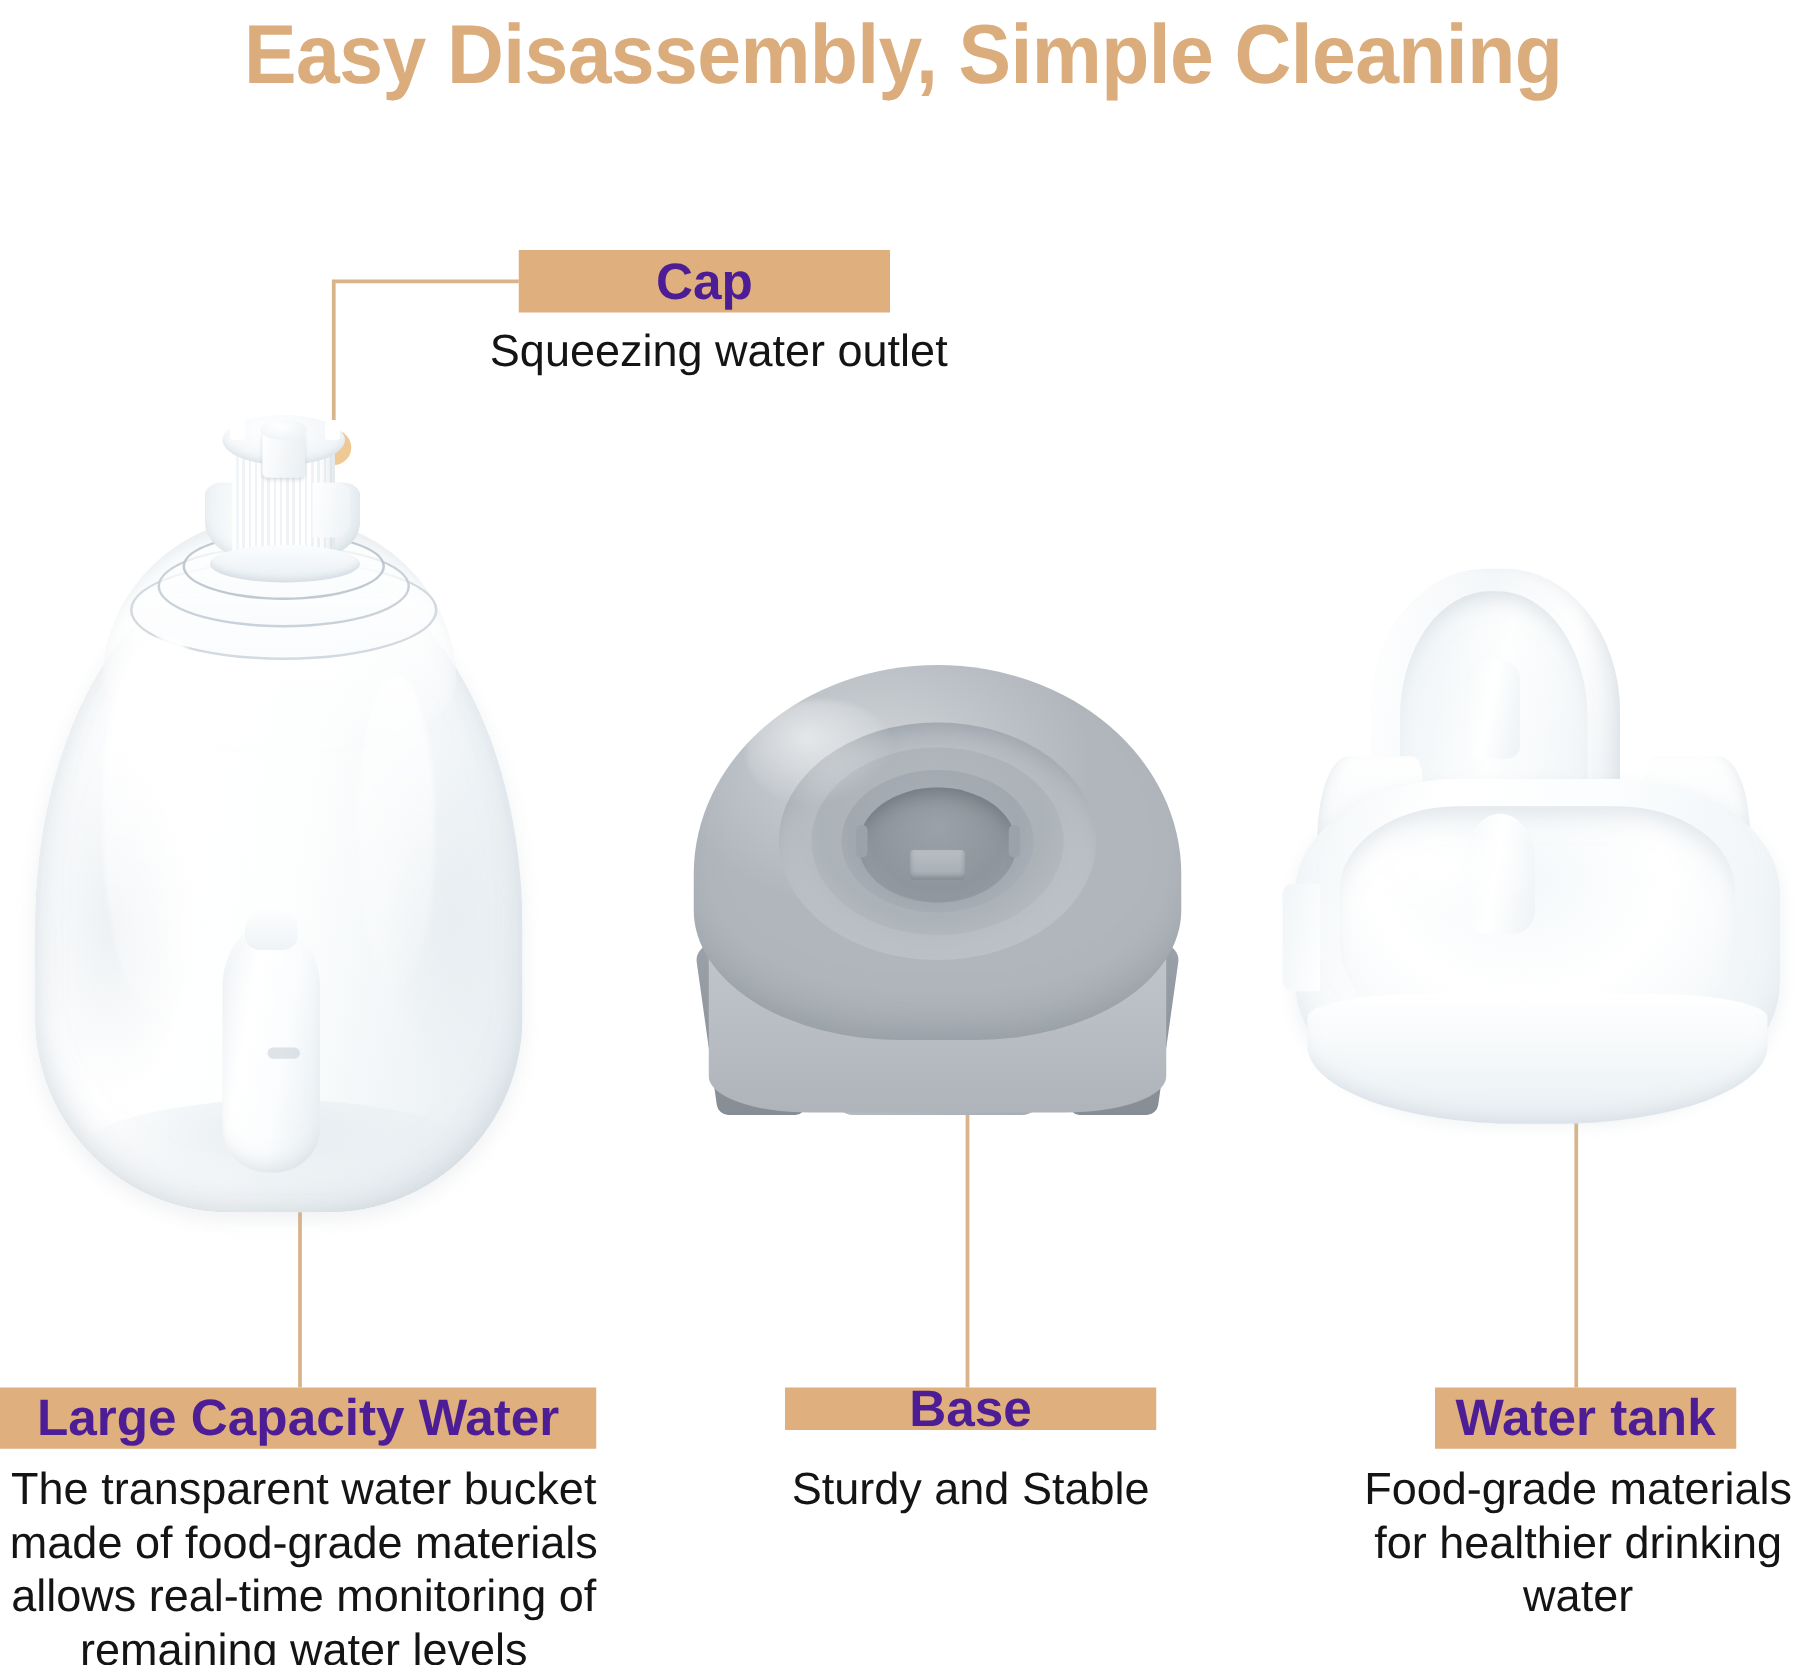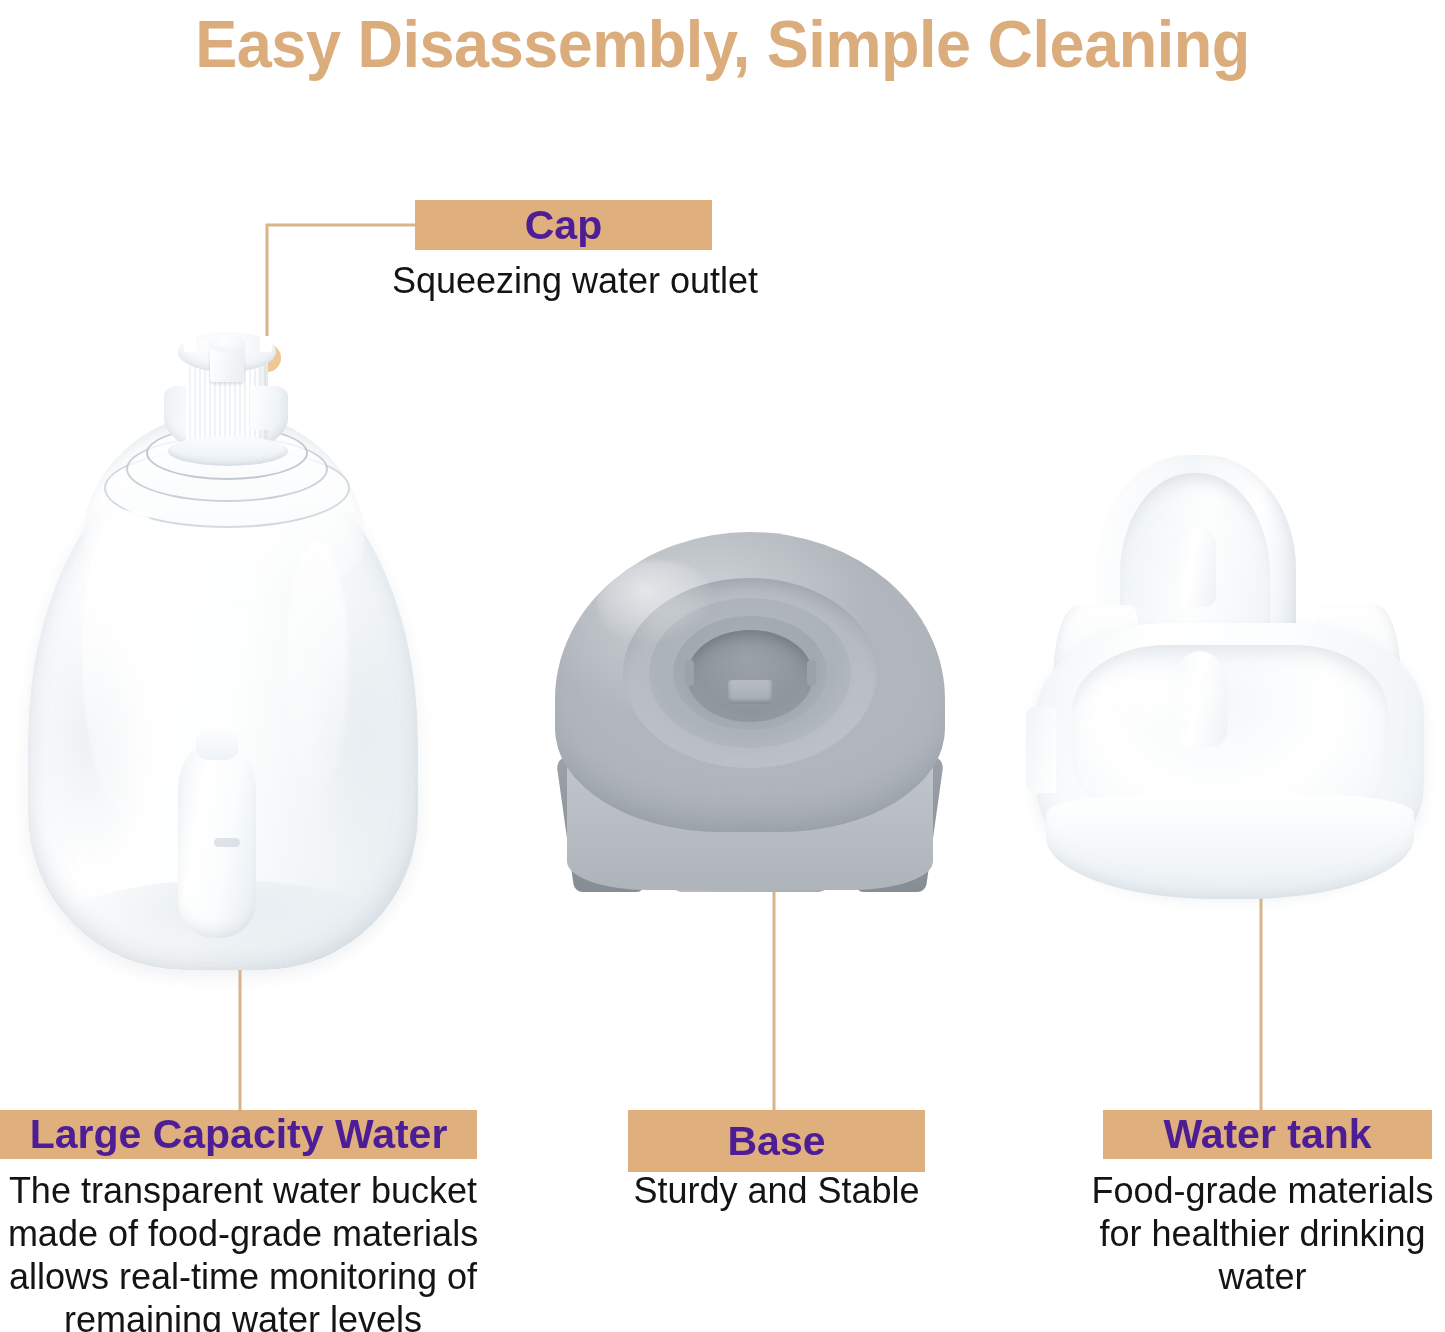--- a/index.html
+++ b/index.html
@@ -28,22 +28,22 @@
     position:absolute;
     background:#DFAF7E;
     display:flex;align-items:center;justify-content:center;
     color:#4c1d95;
     font-size:41px;line-height:41px;
     font-weight:700;
     white-space:nowrap;
   }
   #chip-cap{left:415px;top:200px;width:297px;height:50px;}
   #chip-bucket{left:0px;top:1110px;width:477px;height:49px;}
-  #chip-base{left:628px;top:1110px;width:297px;height:62px;}
-  #chip-tank{left:1103px;top:1110px;width:329px;height:49px;}
+  #chip-base{left:628px;top:1110px;width:297px;height:34px;}
+  #chip-tank{left:1148px;top:1110px;width:241px;height:49px;}
 
   
   .desc{
     position:absolute;text-align:center;
     font-size:36px;line-height:43px;color:#141414;
   }
   #desc-cap{left:375px;top:259px;width:400px;}
   #desc-bucket{left:3px;top:1169px;width:480px;}
   #desc-base{left:628px;top:1169px;width:297px;}
   #desc-tank{left:1090px;top:1169px;width:345px;}

